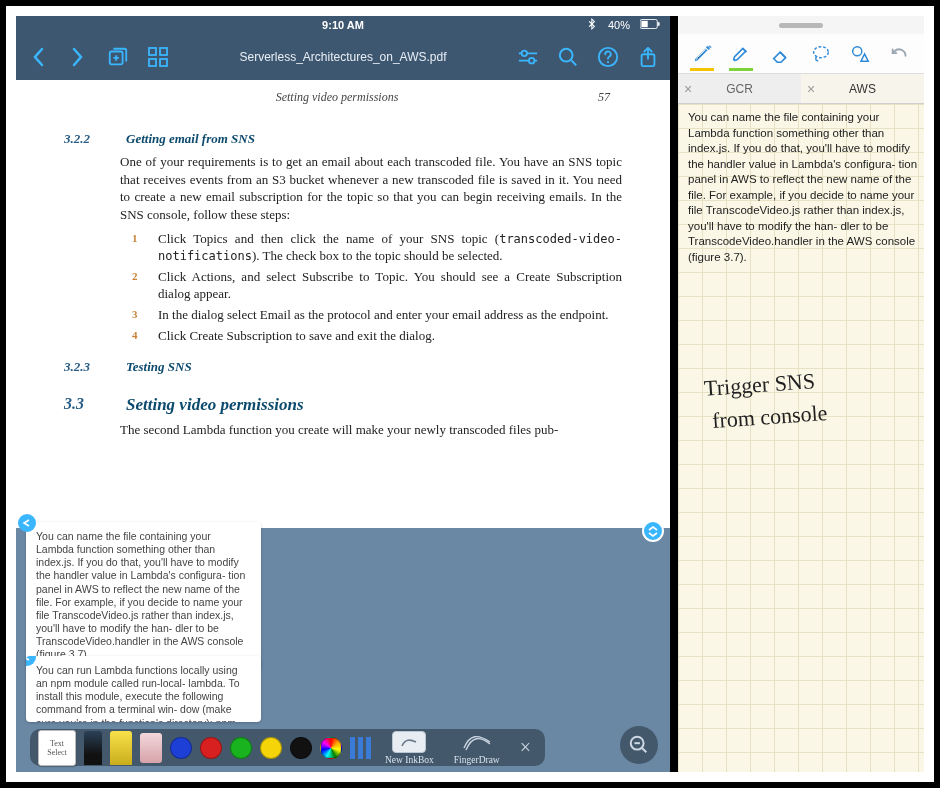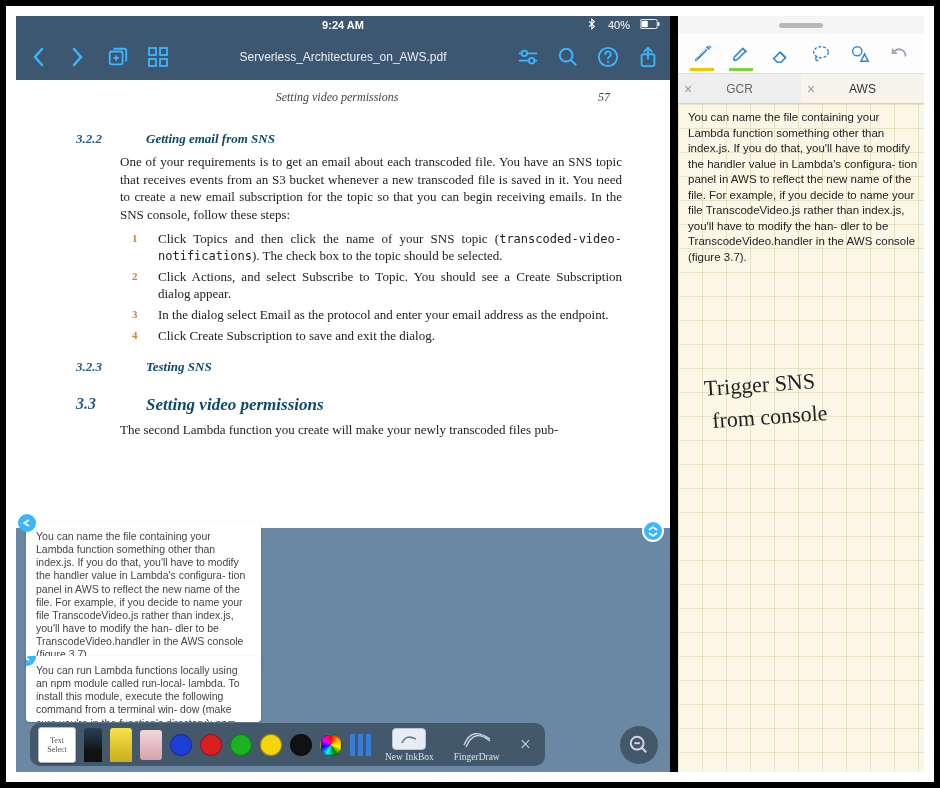--- a/index.html
+++ b/index.html
@@ -11,40 +11,40 @@
   .status-bar { height:18px; background:#3e5770; color:#fff; font-size:11px; display:flex; align-items:center; justify-content:center; position:relative; }
   .status-bar .clock { font-weight:600; }
   .status-bar .right { position:absolute; right:10px; display:flex; align-items:center; gap:10px; }
   .nav-bar { height:46px; background:#3e5770; display:flex; align-items:center; padding:0 2px; }
   .nav-icon { color:#3ab6ff; width:40px; height:40px; display:flex; align-items:center; justify-content:center; font-size:20px; cursor:pointer; }
   .nav-title-wrap { flex:1; color:#e8eef5; font-size:12px; text-align:center; line-height:14px; padding:0 4px; }
   .doc-body { flex:1; background:#fff; overflow:hidden; position:relative; font-family: Georgia, 'Times New Roman', serif; color:#222; }
   .page-header { display:flex; justify-content:space-between; padding:10px 60px 6px 60px; font-style:italic; font-size:12px; color:#444;}
   .page-header .center { flex:1; text-align:center; }
   .doc-content { padding:6px 48px 0 48px; font-size:13px; }
-  .sec-row { display:flex; gap:28px; margin-top:14px;margin-left:12px; }
+  .sec-row { display:flex; gap:20px; margin-top:14px; }
   .sec-num { width:42px; color:#2a5e86; font-weight:700; font-style:italic; font-family:Georgia,serif; flex-shrink:0; }
   .sec-title { color:#0c4a6e; font-weight:700; font-style:italic; }
   .sec-title.big { font-size:17px; }
   .body-p { margin-left:56px; margin-top:6px; text-align:justify; line-height:1.35; }
   ol.steps { margin-left:80px; margin-top:8px; list-style:none; }
   ol.steps li { position:relative; padding-left:14px; margin-bottom:4px; text-align:justify; line-height:1.3; }
   ol.steps li .num { position:absolute; left:-12px; color:#c9843a; font-weight:700; font-size:11px; }
   code.inline { font-family: Menlo, Consolas, monospace; font-size:12px; }
   
   .drawer { position:absolute; left:0; right:0; bottom:0; height:244px; background:#6a88a4; }
   .drawer .round-badge { position:absolute; width:22px; height:22px; border-radius:50%; background:#3ab6ff; border:2px solid #fff; right:6px; top:-8px; display:flex; align-items:center; justify-content:center; }
   .drawer .round-badge svg { width:12px; height:12px; fill:#fff; }
   .note-card { position:absolute; background:#fff; border-radius:4px; padding:8px 10px 8px 10px; font-size:10.5px; color:#444; line-height:1.25; font-family:-apple-system,Helvetica,Arial,sans-serif; box-shadow:0 1px 3px rgba(0,0,0,.2); }
   .note-card .lead { position:absolute; left:-8px; top:-8px; width:18px; height:18px; background:#3ab6ff; border-radius:50%; display:flex; align-items:center; justify-content:center; }
   .note-card .lead svg { width:10px; height:10px; fill:#fff; }
   .note1 { top:-6px; left:10px; width:235px; }
   .note2 { top:128px; left:10px; width:235px; height:66px; overflow:hidden; }
   
-  .bt-bar { position:absolute; left:14px; bottom:6px; height:43px; background:#44586c; border-radius:10px; display:flex; align-items:center; padding:0 8px; gap:8px; }
+  .bt-bar { position:absolute; left:14px; bottom:6px; height:37px; background:#44586c; border-radius:10px; display:flex; align-items:center; padding:0 8px; gap:8px; }
   .tool-text { width:38px; height:36px; background:#fff; border:1px solid #bbb; border-radius:3px; font-size:8px; display:flex; flex-direction:column; justify-content:center; align-items:center; color:#555; box-shadow:0 1px 1px rgba(0,0,0,.3); }
   .pen-shape { width:18px; border-radius:3px 3px 0 0; }
   .pen-marker { height:34px; background:linear-gradient(#2a4158,#111 70%); }
   .pen-hilite { height:34px; width:22px; background:linear-gradient(#f7e24a,#caad1c); border-radius:3px 3px 0 0; }
   .pen-eraser { height:30px; width:22px; background:linear-gradient(#f3d7da,#d6a3a9); border-radius:3px; }
   .color-dot { width:22px; height:22px; border-radius:50%; border:1px solid rgba(0,0,0,.3); }
   .color-wheel { background: conic-gradient(red,orange,yellow,green,cyan,blue,magenta,red); }
   .bars3 { display:flex; gap:3px; }
   .bars3 span { width:5px; height:22px; background:#3a7bd5; }
   .bt-label { display:flex; flex-direction:column; align-items:center; color:#d7e2ee; font-size:9.5px; gap:2px; padding:0 6px; }
@@ -75,21 +75,21 @@
 </style>
 </head>
 <body>
 
 <div class="frame">
 <div class="inner">
 
 <div class="left-app">
 
   <div class="status-bar">
-    <span class="clock">9:24 AM</span>
+    <span class="clock">9:10 AM</span>
     <span class="right">
       <span>
         <svg width="10" height="12" viewBox="0 0 10 14">
                 <path d="M3 0v5.3L.8 3.5 0 4.3 2.8 7 0 9.7l.8.8L3 8.7V14l4.5-4.2L4.7 7l2.8-2.8L3 0zm1.3 2.5 1.6 1.5-1.6 1.5V2.5zm0 6 1.6 1.5-1.6 1.5v-3z" fill="#fff"></path>
               </svg>
       </span>
       <span>40%</span>
       <span>
         <svg width="20" height="10" viewBox="0 0 22 10">
                 <rect x="0" y="0" width="19" height="10" rx="2" fill="none" stroke="#fff"></rect>

